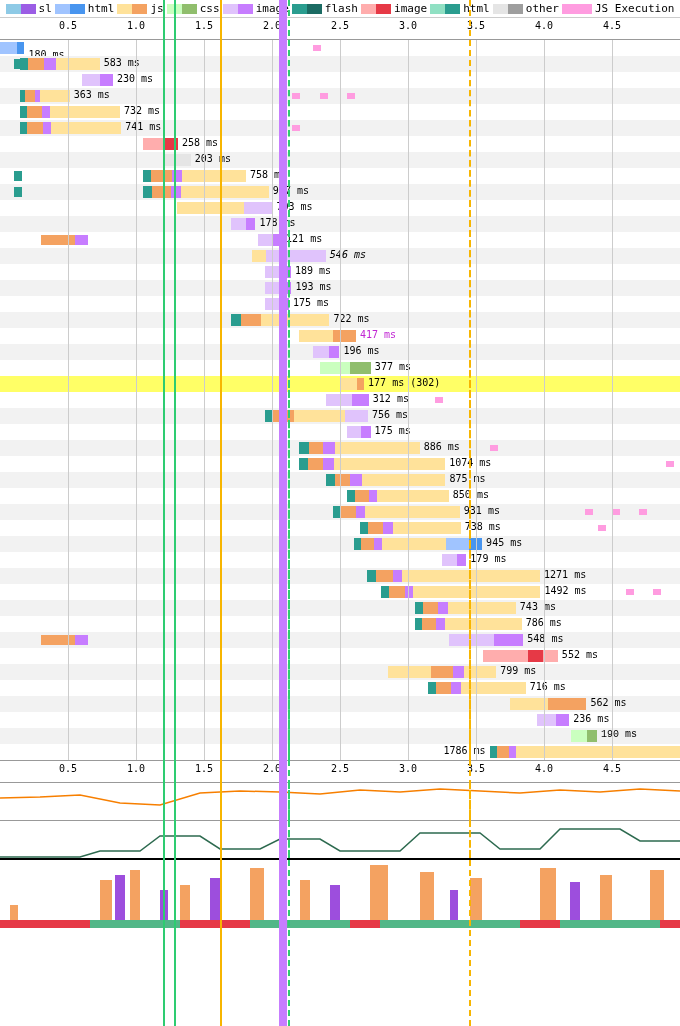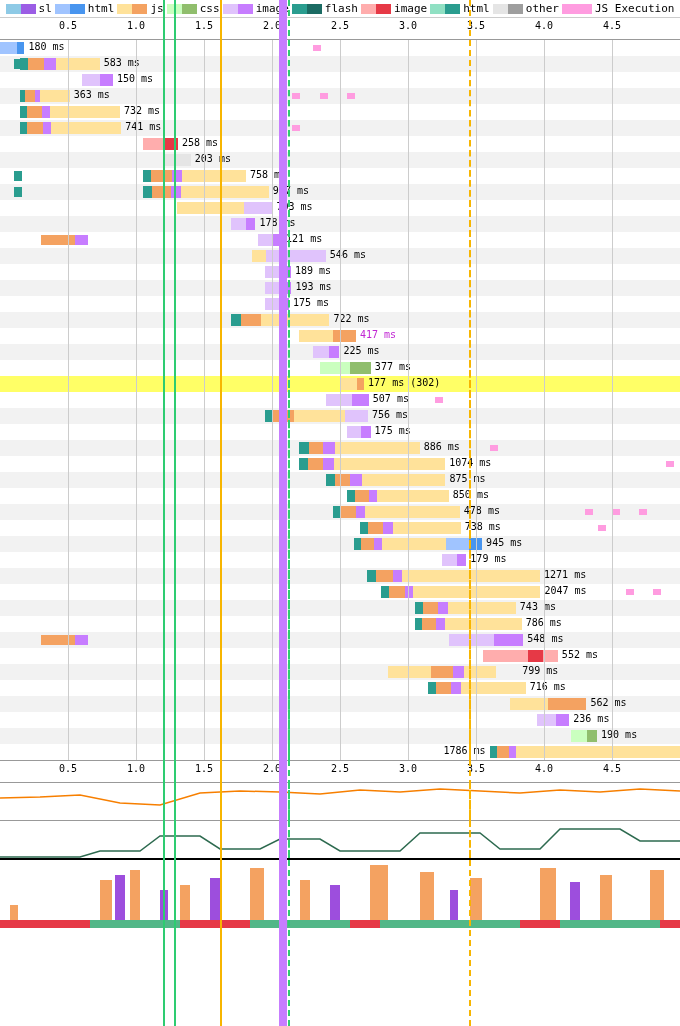--- a/index.html
+++ b/index.html
@@ -80,39 +80,39 @@
     <span class="axis-tick" style="left: 80%;">4.0</span>
     <span class="axis-tick" style="left: 90%;">4.5</span>
   </div>
 
 <div class="waterfall" id="wf">
     <div class="row">
       <div class="bar" style="left: 0%; width: 3.6%;">
         <div class="seg" style="background: rgb(160, 196, 255); width: 70%;"></div>
         <div class="seg" style="background: rgb(72, 149, 239); width: 30%;"></div>
       </div>
-      <span class="bar-label" style="left: calc(3.6% + 4px);">180 ms</span>
+      <span class="bar-label" style="left: calc(3.6% + 4px); margin-top: 8px;">180 ms</span>
       <div style="position: absolute; top: 5px; height: 6px; left: 46%; width: 8px; background: rgb(255, 156, 224);"></div>
     </div>
     <div class="row odd">
       <div class="bar" style="left: 3%; width: 11.66%;">
         <div class="seg" style="background: rgb(42, 157, 143); width: 10%;"></div>
         <div class="seg" style="background: rgb(244, 162, 97); width: 20%;"></div>
         <div class="seg" style="background: rgb(199, 125, 255); width: 15%;"></div>
         <div class="seg" style="background: rgb(255, 226, 154); width: 55%;"></div>
       </div>
       <span class="bar-label" style="left: calc(14.66% + 4px);">583 ms</span>
       <div style="position: absolute; top: 3px; height: 10px; left: 2%; width: 1.2%; background: rgb(42, 157, 143);"></div>
     </div>
     <div class="row">
       <div class="bar" style="left: 12%; width: 4.6%;">
         <div class="seg" style="background: rgb(224, 195, 252); width: 60%;"></div>
         <div class="seg" style="background: rgb(199, 125, 255); width: 40%;"></div>
       </div>
-      <span class="bar-label" style="left: calc(16.6% + 4px);">150 ms</span>
+      <span class="bar-label" style="left: calc(16.6% + 4px);">230 ms</span>
     </div>
     <div class="row odd">
       <div class="bar" style="left: 3%; width: 7.26%;">
         <div class="seg" style="background: rgb(42, 157, 143); width: 10%;"></div>
         <div class="seg" style="background: rgb(244, 162, 97); width: 20%;"></div>
         <div class="seg" style="background: rgb(199, 125, 255); width: 10%;"></div>
         <div class="seg" style="background: rgb(255, 226, 154); width: 60%;"></div>
       </div>
       <span class="bar-label" style="left: calc(10.26% + 4px);">363 ms</span>
       <div style="position: absolute; top: 5px; height: 6px; left: 43%; width: 8px; background: rgb(255, 156, 224);"></div>
@@ -192,21 +192,21 @@
       </div>
       <span class="bar-label" style="left: calc(41.48% + 4px);">121 ms</span>
       <div style="position: absolute; top: 3px; height: 10px; left: 6%; width: 7%; background: rgb(244, 162, 97);"></div>
       <div style="position: absolute; top: 3px; height: 10px; left: 11%; width: 2%; background: rgb(199, 125, 255);"></div>
     </div>
     <div class="row odd">
       <div class="bar" style="left: 37%; width: 10.92%;">
         <div class="seg" style="background: rgb(255, 226, 154); width: 20%;"></div>
         <div class="seg" style="background: rgb(224, 195, 252); width: 80%;"></div>
       </div>
-      <span class="bar-label" style="left: calc(47.92% + 4px);">546 ms</span>
+      <span class="bar-label" style="left: calc(47.92% + 4px); font-style: italic;">546 ms</span>
     </div>
     <div class="row">
       <div class="bar" style="left: 39%; width: 3.78%;">
         <div class="seg" style="background: rgb(224, 195, 252); width: 60%;"></div>
         <div class="seg" style="background: rgb(199, 125, 255); width: 40%;"></div>
       </div>
       <span class="bar-label" style="left: calc(42.78% + 4px);">189 ms</span>
     </div>
     <div class="row odd">
       <div class="bar" style="left: 39%; width: 3.86%;">
@@ -235,42 +235,42 @@
         <div class="seg" style="background: rgb(255, 226, 154); width: 60%;"></div>
         <div class="seg" style="background: rgb(244, 162, 97); width: 40%;"></div>
       </div>
       <span class="bar-label" style="color: rgb(192, 38, 211); left: calc(52.34% + 4px);">417 ms</span>
     </div>
     <div class="row odd">
       <div class="bar" style="left: 46%; width: 3.92%;">
         <div class="seg" style="background: rgb(224, 195, 252); width: 60%;"></div>
         <div class="seg" style="background: rgb(199, 125, 255); width: 40%;"></div>
       </div>
-      <span class="bar-label" style="left: calc(49.92% + 4px);">225 ms</span>
+      <span class="bar-label" style="left: calc(49.92% + 4px);">196 ms</span>
     </div>
     <div class="row">
       <div class="bar" style="left: 47%; width: 7.54%;">
         <div class="seg" style="background: rgb(202, 255, 191); width: 60%;"></div>
         <div class="seg" style="background: rgb(144, 190, 109); width: 40%;"></div>
       </div>
       <span class="bar-label" style="left: calc(54.54% + 4px);">377 ms</span>
     </div>
     <div class="row odd highlight">
       <div class="bar" style="left: 50%; width: 3.54%;">
         <div class="seg" style="background: rgb(255, 226, 154); width: 70%;"></div>
         <div class="seg" style="background: rgb(244, 162, 97); width: 30%;"></div>
       </div>
       <span class="bar-label" style="left: calc(53.54% + 4px);">177 ms (302)</span>
     </div>
     <div class="row">
       <div class="bar" style="left: 48%; width: 6.24%;">
         <div class="seg" style="background: rgb(224, 195, 252); width: 60%;"></div>
         <div class="seg" style="background: rgb(199, 125, 255); width: 40%;"></div>
       </div>
-      <span class="bar-label" style="left: calc(54.24% + 4px);">507 ms</span>
+      <span class="bar-label" style="left: calc(54.24% + 4px);">312 ms</span>
       <div style="position: absolute; top: 5px; height: 6px; left: 64%; width: 8px; background: rgb(255, 156, 224);"></div>
     </div>
     <div class="row odd">
       <div class="bar" style="left: 39%; width: 15.12%;">
         <div class="seg" style="background: rgb(42, 157, 143); width: 8%;"></div>
         <div class="seg" style="background: rgb(244, 162, 97); width: 20%;"></div>
         <div class="seg" style="background: rgb(255, 226, 154); width: 50%;"></div>
         <div class="seg" style="background: rgb(224, 195, 252); width: 22%;"></div>
       </div>
       <span class="bar-label" style="left: calc(54.12% + 4px);">756 ms</span>
@@ -320,21 +320,21 @@
       </div>
       <span class="bar-label" style="left: calc(66% + 4px);">850 ms</span>
     </div>
     <div class="row odd">
       <div class="bar" style="left: 49%; width: 18.62%;">
         <div class="seg" style="background: rgb(42, 157, 143); width: 6%;"></div>
         <div class="seg" style="background: rgb(244, 162, 97); width: 12%;"></div>
         <div class="seg" style="background: rgb(199, 125, 255); width: 7%;"></div>
         <div class="seg" style="background: rgb(255, 226, 154); width: 75%;"></div>
       </div>
-      <span class="bar-label" style="left: calc(67.62% + 4px);">478 ms</span>
+      <span class="bar-label" style="left: calc(67.62% + 4px);">931 ms</span>
       <div style="position: absolute; top: 5px; height: 6px; left: 86%; width: 8px; background: rgb(255, 156, 224);"></div>
       <div style="position: absolute; top: 5px; height: 6px; left: 90%; width: 8px; background: rgb(255, 156, 224);"></div>
       <div style="position: absolute; top: 5px; height: 6px; left: 94%; width: 8px; background: rgb(255, 156, 224);"></div>
     </div>
     <div class="row">
       <div class="bar" style="left: 53%; width: 14.76%;">
         <div class="seg" style="background: rgb(42, 157, 143); width: 8%;"></div>
         <div class="seg" style="background: rgb(244, 162, 97); width: 15%;"></div>
         <div class="seg" style="background: rgb(199, 125, 255); width: 10%;"></div>
         <div class="seg" style="background: rgb(255, 226, 154); width: 67%;"></div>
@@ -369,21 +369,21 @@
       </div>
       <span class="bar-label" style="left: calc(79.42% + 4px);">1271 ms</span>
     </div>
     <div class="row">
       <div class="bar" style="left: 56%; width: 23.48%;">
         <div class="seg" style="background: rgb(42, 157, 143); width: 5%;"></div>
         <div class="seg" style="background: rgb(244, 162, 97); width: 10%;"></div>
         <div class="seg" style="background: rgb(199, 125, 255); width: 5%;"></div>
         <div class="seg" style="background: rgb(255, 226, 154); width: 80%;"></div>
       </div>
-      <span class="bar-label" style="left: calc(79.48% + 4px);">2047 ms</span>
+      <span class="bar-label" style="left: calc(79.48% + 4px);">1492 ms</span>
       <div style="position: absolute; top: 5px; height: 6px; left: 92%; width: 8px; background: rgb(255, 156, 224);"></div>
       <div style="position: absolute; top: 5px; height: 6px; left: 96%; width: 8px; background: rgb(255, 156, 224);"></div>
     </div>
     <div class="row odd">
       <div class="bar" style="left: 61%; width: 14.86%;">
         <div class="seg" style="background: rgb(42, 157, 143); width: 8%;"></div>
         <div class="seg" style="background: rgb(244, 162, 97); width: 15%;"></div>
         <div class="seg" style="background: rgb(199, 125, 255); width: 10%;"></div>
         <div class="seg" style="background: rgb(255, 226, 154); width: 67%;"></div>
       </div>
@@ -415,21 +415,21 @@
       </div>
       <span class="bar-label" style="left: calc(82.04% + 4px);">552 ms</span>
     </div>
     <div class="row odd">
       <div class="bar" style="left: 57%; width: 15.98%;">
         <div class="seg" style="background: rgb(255, 226, 154); width: 40%;"></div>
         <div class="seg" style="background: rgb(244, 162, 97); width: 20%;"></div>
         <div class="seg" style="background: rgb(199, 125, 255); width: 10%;"></div>
         <div class="seg" style="background: rgb(255, 226, 154); width: 30%;"></div>
       </div>
-      <span class="bar-label" style="left: calc(72.98% + 4px); margin-left: 22px;">799 ms</span>
+      <span class="bar-label" style="left: calc(72.98% + 4px);">799 ms</span>
     </div>
     <div class="row">
       <div class="bar" style="left: 63%; width: 14.32%;">
         <div class="seg" style="background: rgb(42, 157, 143); width: 8%;"></div>
         <div class="seg" style="background: rgb(244, 162, 97); width: 15%;"></div>
         <div class="seg" style="background: rgb(199, 125, 255); width: 10%;"></div>
         <div class="seg" style="background: rgb(255, 226, 154); width: 67%;"></div>
       </div>
       <span class="bar-label" style="left: calc(77.32% + 4px);">716 ms</span>
     </div>
@@ -445,21 +445,21 @@
         <div class="seg" style="background: rgb(224, 195, 252); width: 60%;"></div>
         <div class="seg" style="background: rgb(199, 125, 255); width: 40%;"></div>
       </div>
       <span class="bar-label" style="left: calc(83.72% + 4px);">236 ms</span>
     </div>
     <div class="row odd">
       <div class="bar" style="left: 84%; width: 3.8%;">
         <div class="seg" style="background: rgb(202, 255, 191); width: 60%;"></div>
         <div class="seg" style="background: rgb(144, 190, 109); width: 40%;"></div>
       </div>
-      <span class="bar-label" style="left: calc(87.8% + 4px);">190 ms</span>
+      <span class="bar-label" style="left: calc(87.8% + 4px); font-family: Liberation Mono, monospace;">190 ms</span>
     </div>
     <div class="row">
       <div class="bar" style="left: 72%; width: 35.72%;">
         <div class="seg" style="background: rgb(42, 157, 143); width: 3%;"></div>
         <div class="seg" style="background: rgb(244, 162, 97); width: 5%;"></div>
         <div class="seg" style="background: rgb(199, 125, 255); width: 3%;"></div>
         <div class="seg" style="background: rgb(255, 226, 154); width: 89%;"></div>
       </div>
       <span class="bar-label" style="right: calc(28% + 4px);">1786 ms</span>
     </div>

